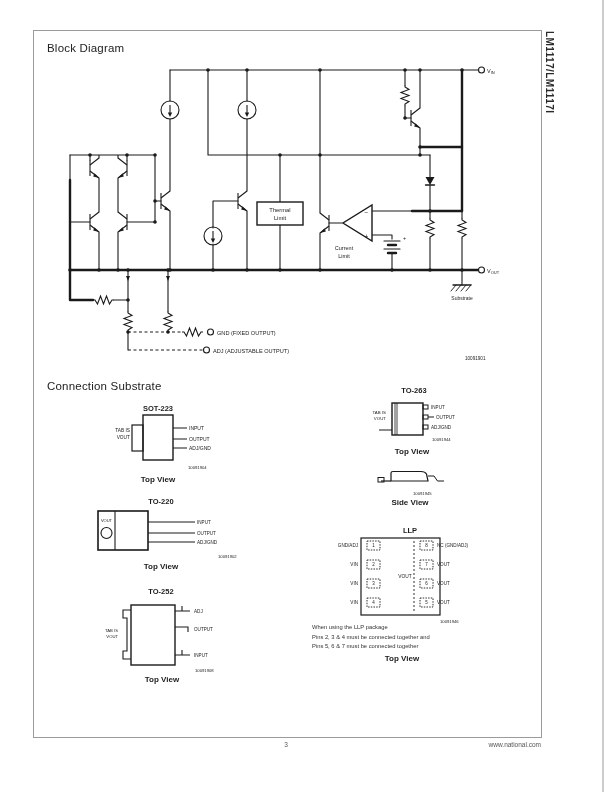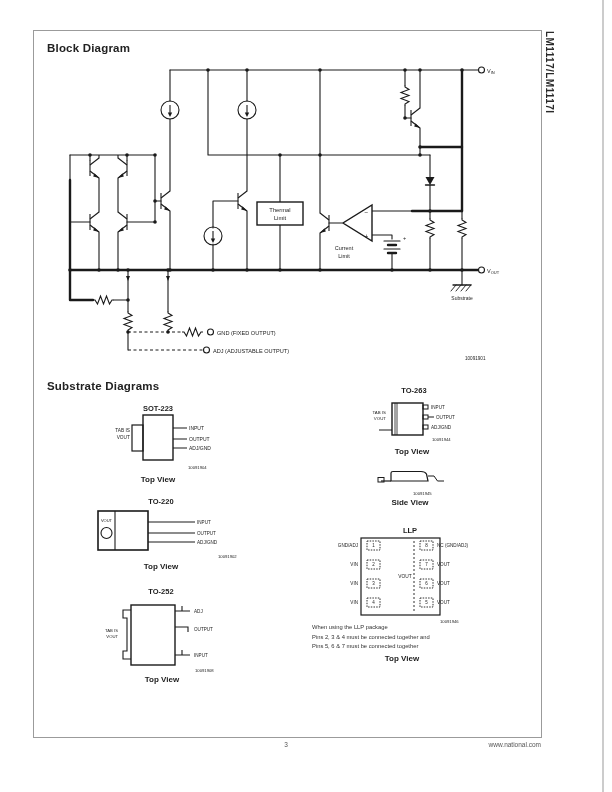--- a/index.html
+++ b/index.html
@@ -1,19 +1,19 @@
 <!DOCTYPE html>
 <html><head>
 <meta charset="utf-8">
 <style>
   html,body{margin:0;padding:0}
   body{width:612px;height:792px;position:relative;background:#ffffff;
        font-family:"Liberation Sans",sans-serif;color:#1c1c1c;overflow:hidden}
   .abs{position:absolute}
-  .h{font-weight:bold;font-size:11.5px;letter-spacing:.2px;color:#222}
+  .h{font-weight:normal;font-size:11.5px;letter-spacing:.2px;color:#222}
   svg{position:absolute;overflow:visible}
   svg text{font-family:"Liberation Sans",sans-serif;fill:#1c1c1c}
   .border-box{left:33px;top:30px;width:507px;height:706px;border:1px solid #9b9b9b}
   .side-title{left:544px;top:31px;writing-mode:vertical-rl;font-weight:bold;
               font-size:10px;letter-spacing:.4px;color:#2a2a2a}
   .note{font-size:5.8px;color:#333;line-height:9.5px}
   .topview-html{font-weight:bold;font-size:8px;text-align:center}
   .footer-txt{font-size:6.5px;color:#555}
   .edge-line{left:602px;top:0;width:1.5px;height:792px;background:#cccccc}
 </style>
@@ -172,21 +172,21 @@
   <text x="284" y="197.5" font-size="5.5" text-anchor="middle">Limit</text>
   <text x="306.5" y="155" font-size="6.5" text-anchor="middle">−</text>
   <text x="306.5" y="179" font-size="6.5" text-anchor="middle">+</text>
   <text x="343" y="180" font-size="5.5">+</text>
   <text x="402" y="240" font-size="5" text-anchor="middle">Substrate</text>
   <text x="157" y="274.8" font-size="5.6">GND (FIXED OUTPUT)</text>
   <text x="153" y="292.8" font-size="5.6">ADJ (ADJUSTABLE OUTPUT)</text>
   <text x="405" y="300" font-size="4.6" fill="#8a8a8a">10091901</text>
 </svg>
 
-<div class="abs h" style="left:47px;top:380px">Substrate Diagrams</div>
+<div class="abs h" style="left:47px;top:380px">Connection Substrate</div>
 
 <svg style="left:95px;top:402px" width="160" height="85" viewBox="0 0 160 85">
   <text x="63" y="9" font-size="7.5" font-weight="bold" text-anchor="middle">SOT-223</text>
   <g stroke="#1a1a1a" fill="none">
     <rect x="37" y="23" width="11" height="26" stroke-width="1.2"></rect>
     <rect x="48" y="13" width="30" height="45" stroke-width="1.4"></rect>
     <path d="M78,26 H92 M78,37 H92 M78,46 H92" stroke-width="1.1"></path>
   </g>
   <text x="94" y="27.8" font-size="5">INPUT</text>
   <text x="94" y="38.8" font-size="5">OUTPUT</text>

